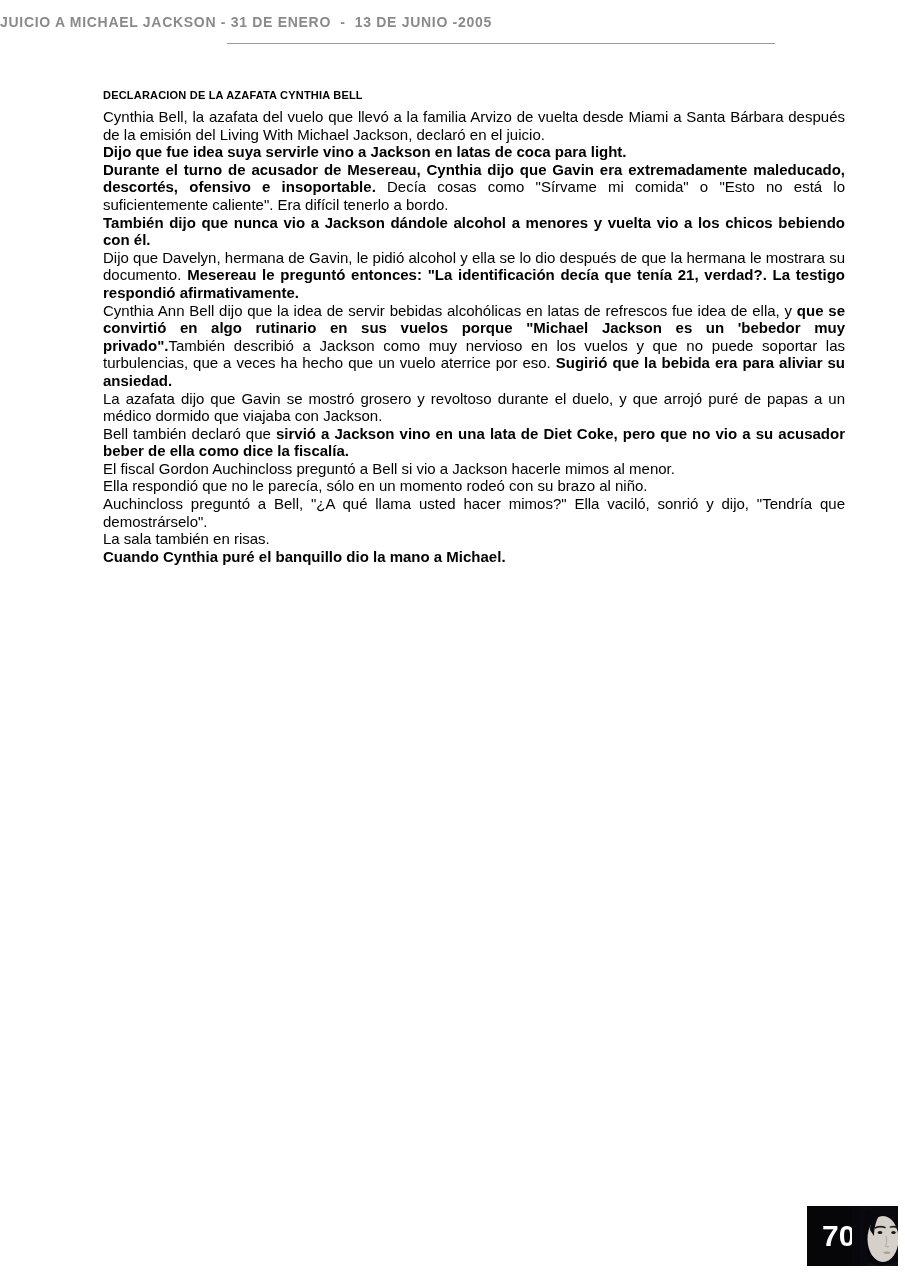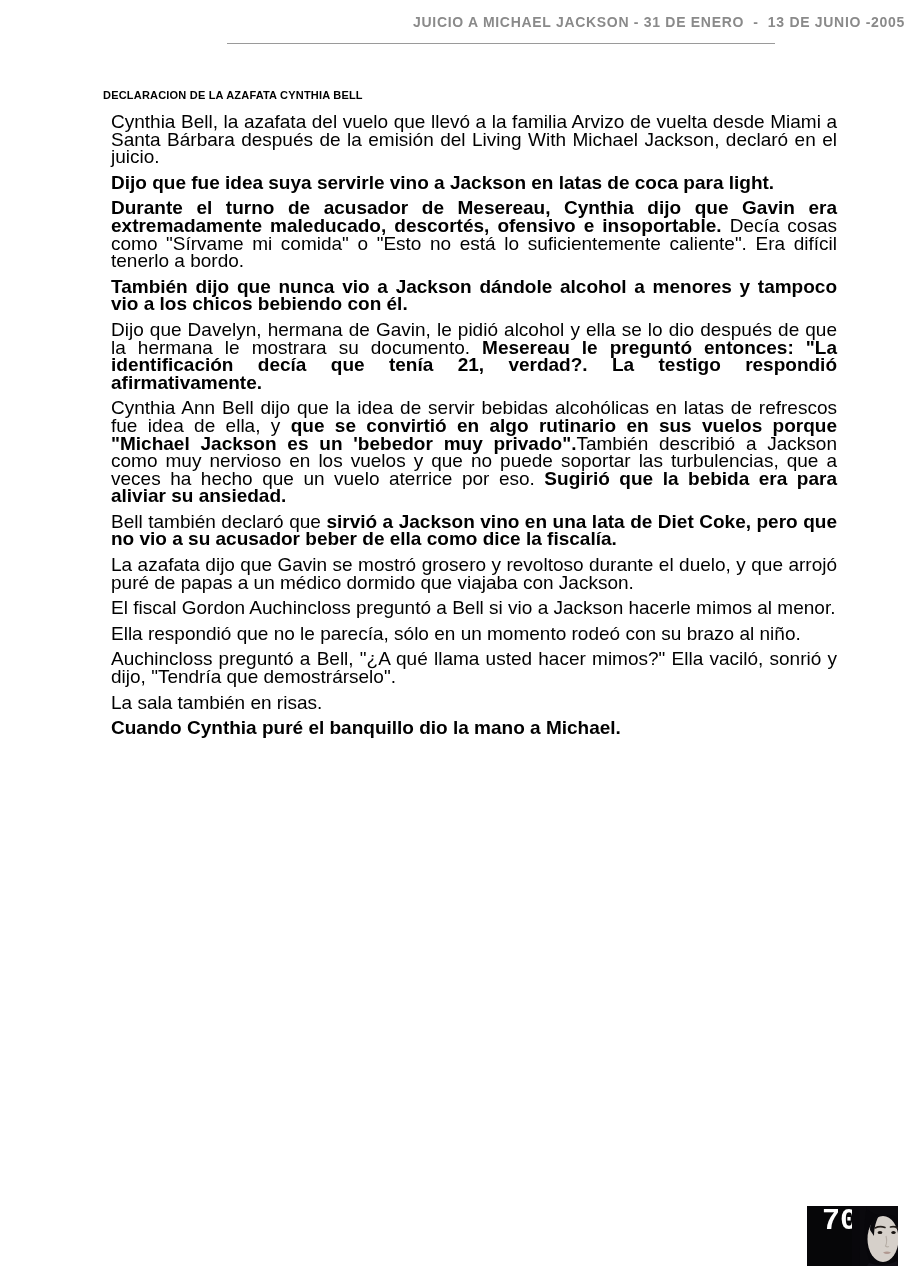--- a/index.html
+++ b/index.html
@@ -15,21 +15,21 @@
     overflow: hidden;
     font-family: "Liberation Sans", sans-serif;
     color: #000000;
   }
   
   .header-title {
     position: absolute;
     top: 14px;
     left: 0;
     width: 100%;
-    text-align: right;
+    text-align: left;
     font-size: 14px;
     font-weight: 700;
     letter-spacing: 0.7px;
     color: var(--header-text, #8a8a8a);
     white-space: pre;
   }
   .header-rule {
     position: absolute;
     top: 43px;
     left: 227px;
@@ -52,39 +52,38 @@
     white-space: pre-wrap;
   }
   .section-title {
     font-size: 11px;
     font-weight: 700;
     line-height: 20px;
     margin-bottom: 3px;
     letter-spacing: 0.2px;
   }
   #paragraphs p {
-    margin: 8px;
-    font-size: 19px;
+    margin: 0;
+    font-size: 15px;
     line-height: 17.6px;
     text-align: justify;
   }
   #paragraphs .b {
     font-weight: 700;
   }
   
   .footer-box {
     position: absolute;
     left: 807px;
     top: 1206px;
     width: 91px;
     height: 60px;
     background: var(--footer-bg, #060608);
     display: flex;
-    align-items: flex-start;
-    font-family: Liberation Mono, monospace;
+    align-items: center;
   }
   .page-num {
     color: var(--page-number, #ffffff);
     font-size: 30px;
     font-weight: 700;
     margin-left: 15px;
     line-height: 1;
     flex: 0 0 auto;
   }
   .portrait {
@@ -104,25 +103,25 @@
 
   <div class="header-title">JUICIO A MICHAEL JACKSON - 31 DE ENERO  -  13 DE JUNIO -2005</div>
   <div class="header-rule"></div>
 
   <div class="body">
     <div class="section-title">DECLARACION DE LA AZAFATA CYNTHIA BELL</div>
     <div id="paragraphs">
         <p><span>Cynthia Bell, la azafata del vuelo que llevó a la familia Arvizo de vuelta desde Miami a Santa Bárbara después de la emisión del Living With Michael Jackson, declaró en el juicio.</span></p>
         <p><span class="b">Dijo que fue idea suya servirle vino a Jackson en latas de coca para light.</span></p>
         <p><span class="b">Durante el turno de acusador de Mesereau, Cynthia dijo que Gavin era extremadamente maleducado, descortés, ofensivo e insoportable.</span><span> Decía cosas como "Sírvame mi comida" o "Esto no está lo suficientemente caliente". Era difícil tenerlo a bordo.</span></p>
-        <p><span class="b">También dijo que nunca vio a Jackson dándole alcohol a menores y tampoco vio a los chicos bebiendo con él.</span></p>
+        <p><span class="b">También dijo que nunca vio a Jackson dándole alcohol a menores y vuelta vio a los chicos bebiendo con él.</span></p>
         <p><span>Dijo que Davelyn, hermana de Gavin, le pidió alcohol y ella se lo dio después de que la hermana le mostrara su documento. </span><span class="b">Mesereau le preguntó entonces: "La identificación decía que tenía 21, verdad?. La testigo respondió afirmativamente.</span></p>
         <p><span>Cynthia Ann Bell dijo que la idea de servir bebidas alcohólicas en latas de refrescos fue idea de ella, y </span><span class="b">que se convirtió en algo rutinario en sus vuelos porque "Michael Jackson es un 'bebedor muy privado".</span><span>También describió a Jackson como muy nervioso en los vuelos y que no puede soportar las turbulencias,  que a veces ha hecho que un vuelo aterrice por eso.  </span><span class="b">Sugirió que la bebida era para aliviar su ansiedad.</span></p>
+        <p><span>La azafata dijo que Gavin se mostró grosero y revoltoso durante el duelo, y que arrojó puré de papas a un médico dormido que viajaba con Jackson.</span></p>
         <p><span>Bell también declaró que </span><span class="b">sirvió a Jackson vino en una lata de Diet Coke, pero que no vio a su acusador beber de ella como dice la fiscalía.</span></p>
-        <p><span>La azafata dijo que Gavin se mostró grosero y revoltoso durante el duelo, y que arrojó puré de papas a un médico dormido que viajaba con Jackson.</span></p>
         <p><span>El fiscal Gordon Auchincloss preguntó a Bell si vio a Jackson hacerle mimos al menor.</span></p>
         <p><span>Ella respondió que no le parecía, sólo en un momento rodeó con su brazo al niño.</span></p>
         <p><span>Auchincloss preguntó a Bell, "¿A qué llama usted hacer mimos?" Ella vaciló, sonrió y dijo, "Tendría que demostrárselo".</span></p>
         <p><span>La sala también en risas.</span></p>
         <p><span class="b">Cuando Cynthia puré el banquillo dio la mano a Michael.</span></p>
       </div>
   </div>
 
   <div class="footer-box">
     <span class="page-num">70</span>

